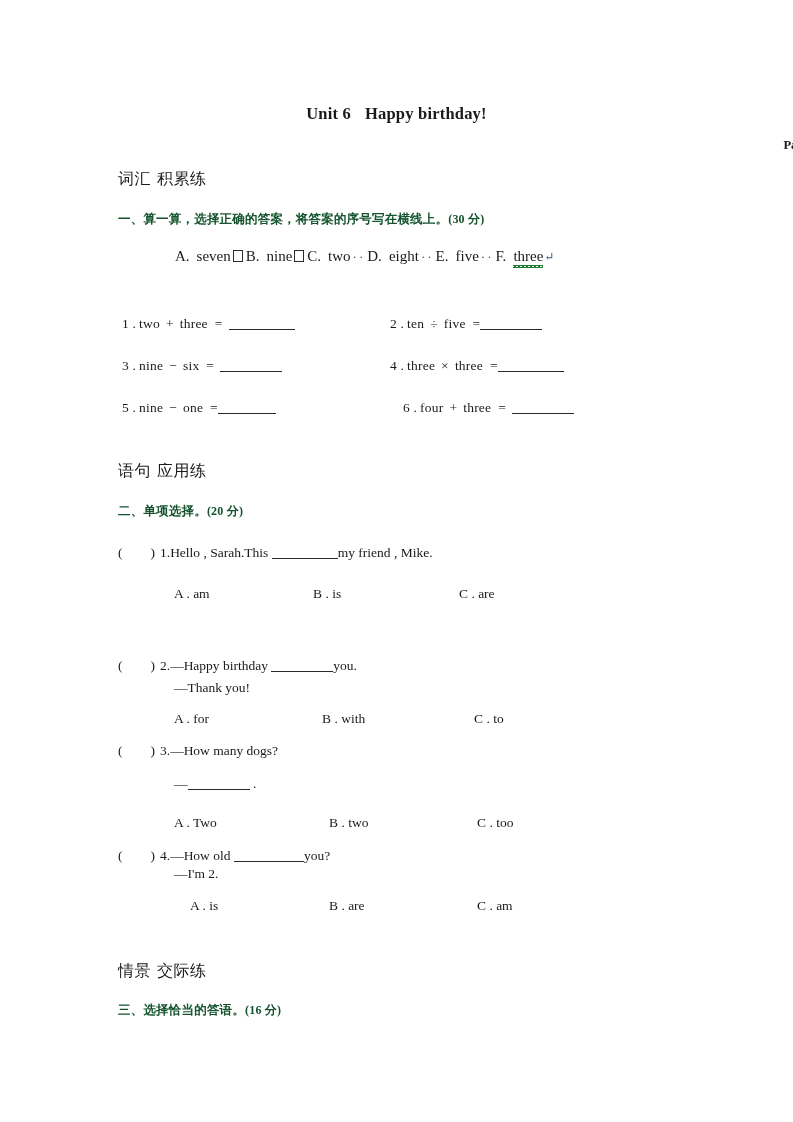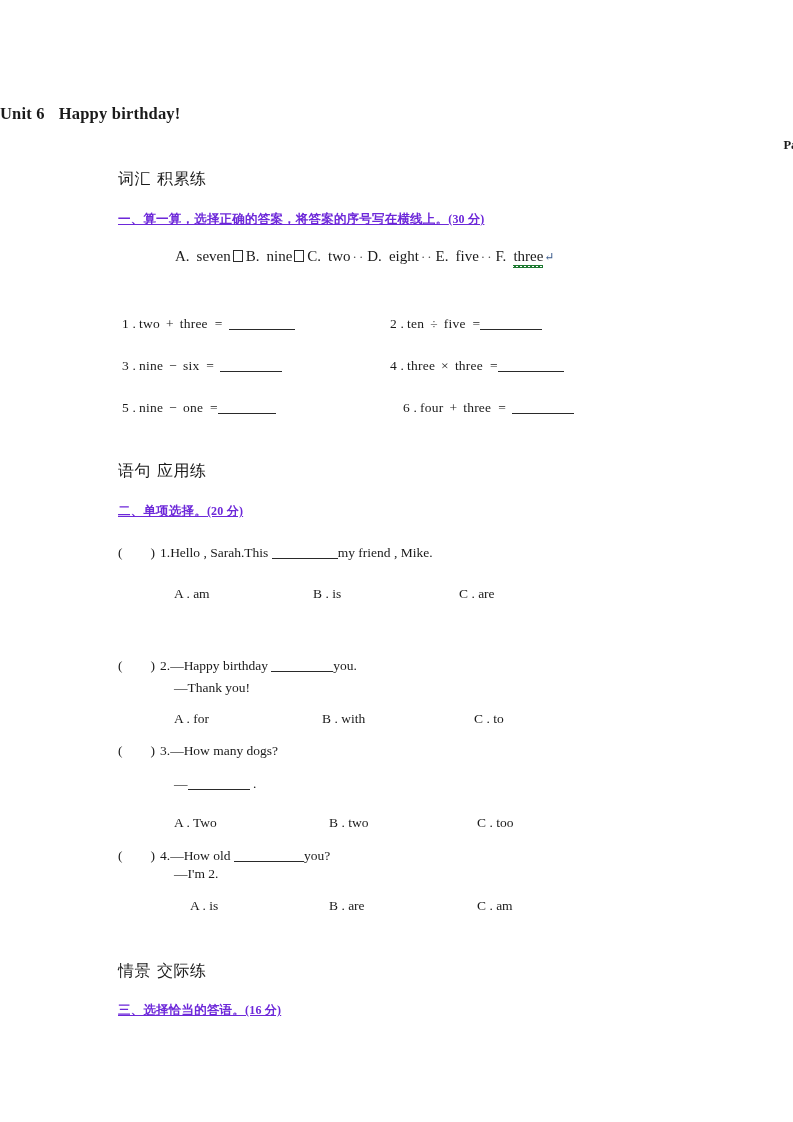--- a/index.html
+++ b/index.html
@@ -22,20 +22,21 @@
     inset: 0;
     background: #ffffff;
   }
 
   
   .doc-title {
     position: absolute;
     top: 104px;
     left: 0;
     width: 793px;
+    text-align: center;
     font-size: 16.5px;
     font-weight: bold;
     letter-spacing: 0.2px;
     font-family: "Liberation Serif", "DejaVu Serif", serif;
   }
   .doc-title .gap { display: inline-block; width: 14px; }
 
   .doc-subtitle {
     position: absolute;
     top: 138px;
@@ -61,24 +62,23 @@
     white-space: nowrap;
   }
 
   
   .sec-heading {
     position: absolute;
     left: 118px;
     font-family: "DejaVu Sans", "Liberation Sans", sans-serif;
     font-size: 12.5px;
     font-weight: bold;
-    color: #6d28d9;
+    color: #14532d;
     white-space: nowrap;
     letter-spacing: 0.2px;
-    text-decoration: underline;
   }
   .sec-heading .pts {
     font-family: "Liberation Serif", "DejaVu Serif", serif;
     font-weight: bold;
     font-size: 12px;
   }
 
   
   .option-bank {
     position: absolute;

